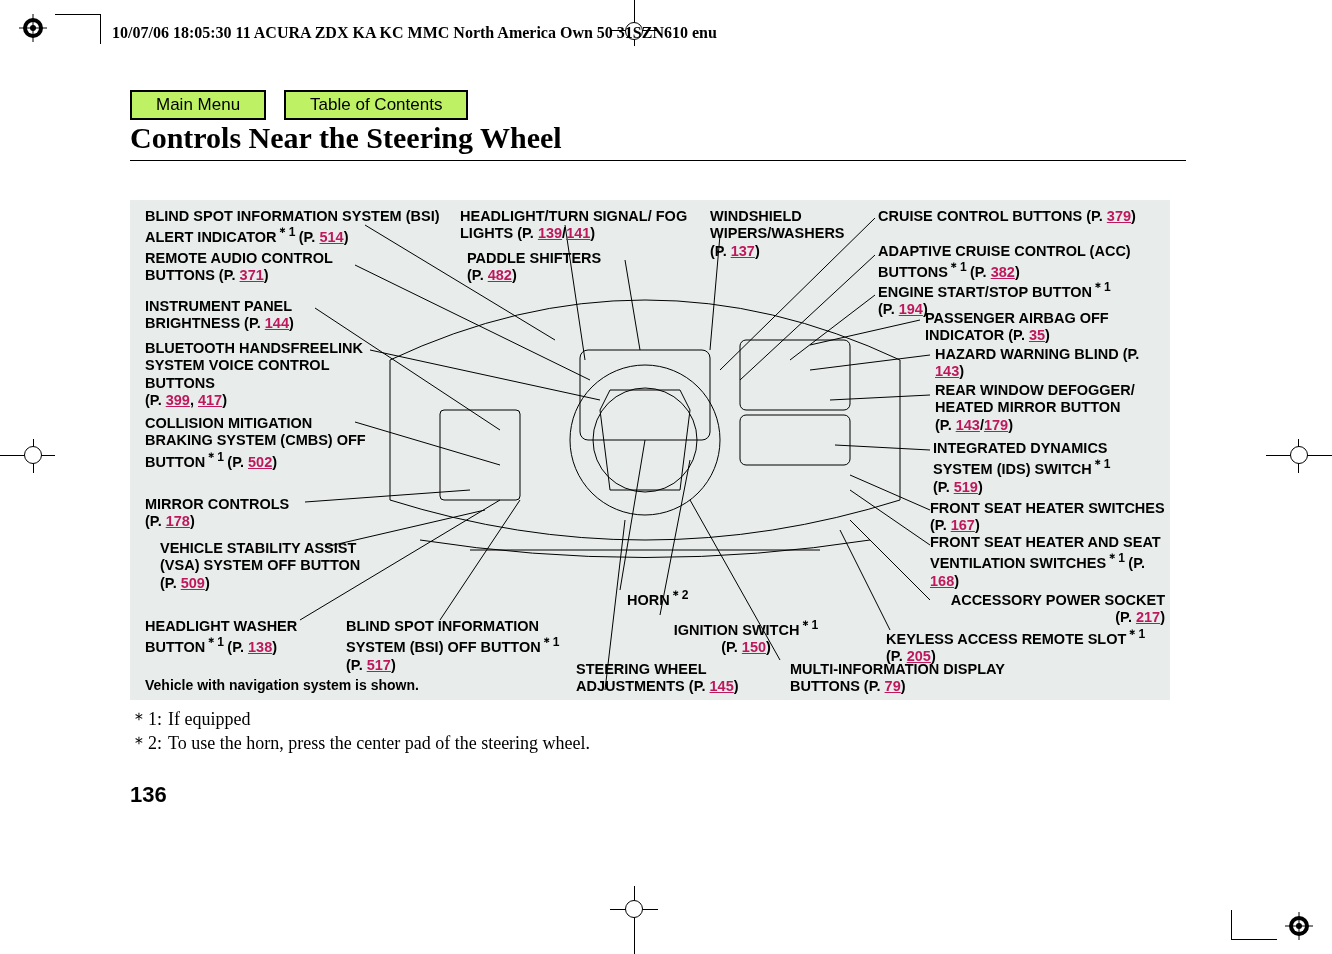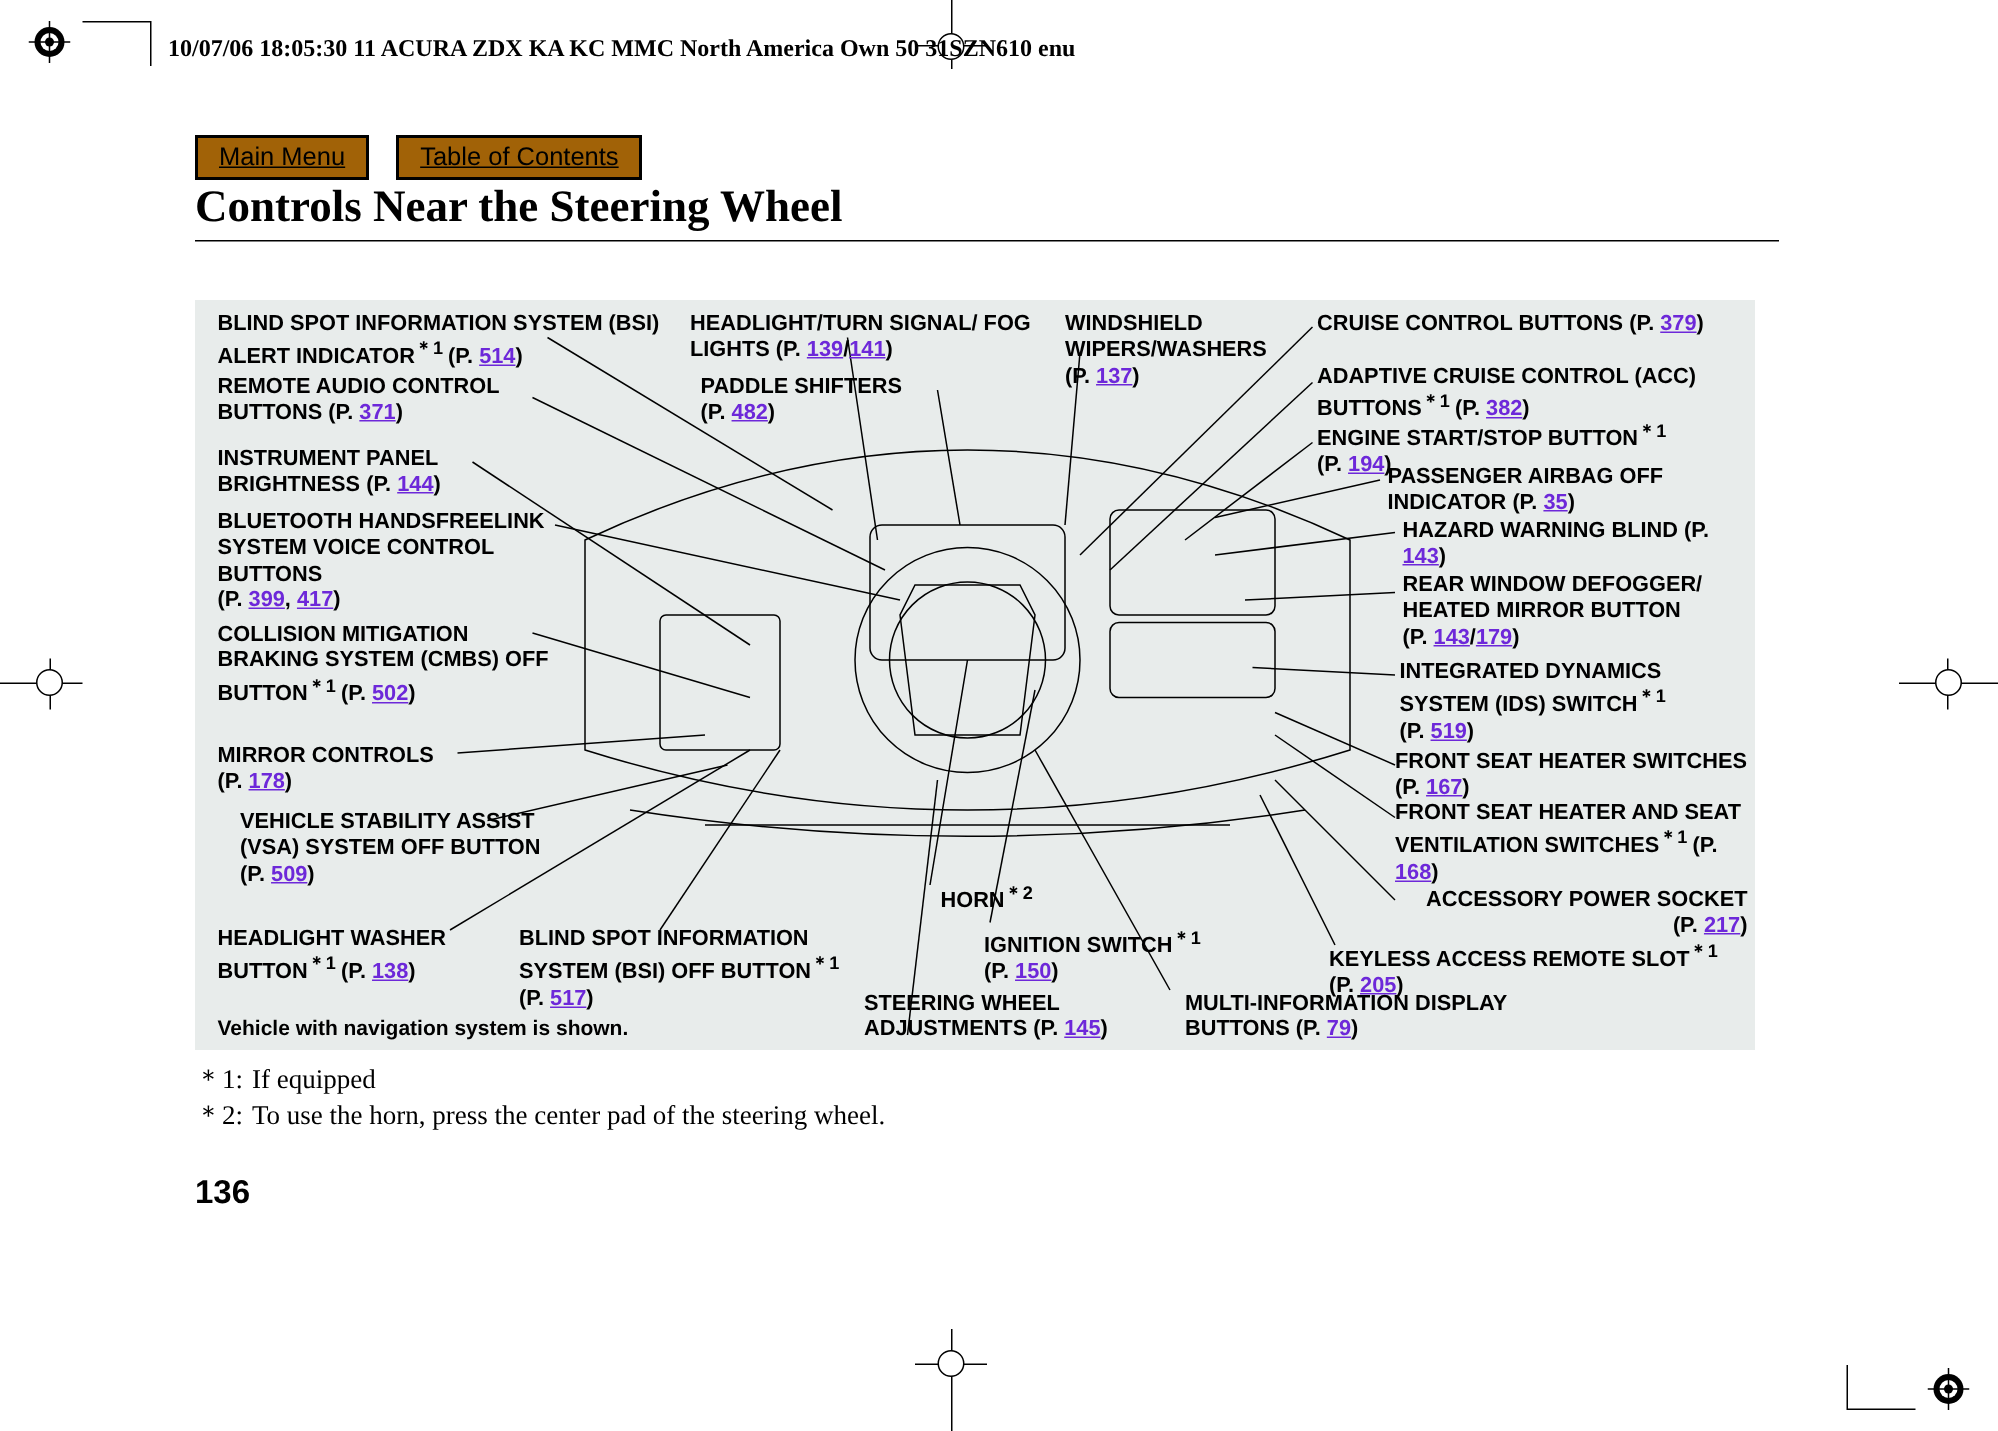--- a/index.html
+++ b/index.html
@@ -159,26 +159,25 @@
     }
     .nav-buttons {
       position: absolute;
       top: 90px;
       left: 130px;
       display: flex;
       gap: 18px;
     }
     .nav-btn {
       border: 2px solid #000;
-      padding: 3px 14px;
+      padding: 3px 24px;
       font-family: Arial, Helvetica, sans-serif;
       font-size: 17px;
-      background: #a16207;
+      background: #bef264;
       cursor: pointer;
-      text-decoration: underline;
     }
     .page-title {
       position: absolute;
       top: 121px;
       left: 130px;
       font-size: 30px;
       font-weight: bold;
       font-family: Georgia, "Times New Roman", serif;
     }
     .title-rule {
@@ -204,21 +203,21 @@
       height: 340px;
       pointer-events: none;
     }
     .callout {
       position: absolute;
       font-family: Arial, Helvetica, sans-serif;
       font-size: 14.5px;
       font-weight: bold;
       line-height: 1.2;
     }
-    .callout .pref { color: #6d28d9; }
+    .callout .pref { color: #be185d; }
     .footnote-area {
       position: absolute;
       top: 707px;
       left: 130px;
       font-family: Georgia, "Times New Roman", serif;
       font-size: 18px;
       line-height: 1.35;
     }
     .footnote-row { display: flex; }
     .fn-sym { width: 38px; }
@@ -401,21 +400,21 @@
   <div class="callout" style="top:427px;left:756px;width:260px;">
     <span>KEYLESS ACCESS REMOTE SLOT</span><sup>＊1 </sup><span>(P. </span><a href="#" class="pref">205</a><span>)</span>
   </div>
   <div class="callout" style="top:461px;left:660px;width:260px;">
     <span>MULTI-INFORMATION DISPLAY BUTTONS </span><span>(P. </span><a href="#" class="pref">79</a><span>)</span>
   </div>
 
   <div class="callout" style="top:388px;left:497px;width:120px;">
     <span>HORN</span><sup>＊2</sup>
   </div>
-  <div class="callout" style="top:418px;left:526px;width:180px;">
+  <div class="callout" style="top:418px;left:526px;width:180px;text-align:center;">
     <span>IGNITION SWITCH</span><sup>＊1</sup><br><span>(P. </span><a href="#" class="pref">150</a><span>)</span>
   </div>
   <div class="callout" style="top:461px;left:446px;width:220px;">
     <span>STEERING WHEEL ADJUSTMENTS </span><span>(P. </span><a href="#" class="pref">145</a><span>)</span>
   </div>
 
   <div class="note-line" style="top:477px;left:15px;">Vehicle with navigation system is shown.</div>
 </div>
 
 <div class="footnote-area">

